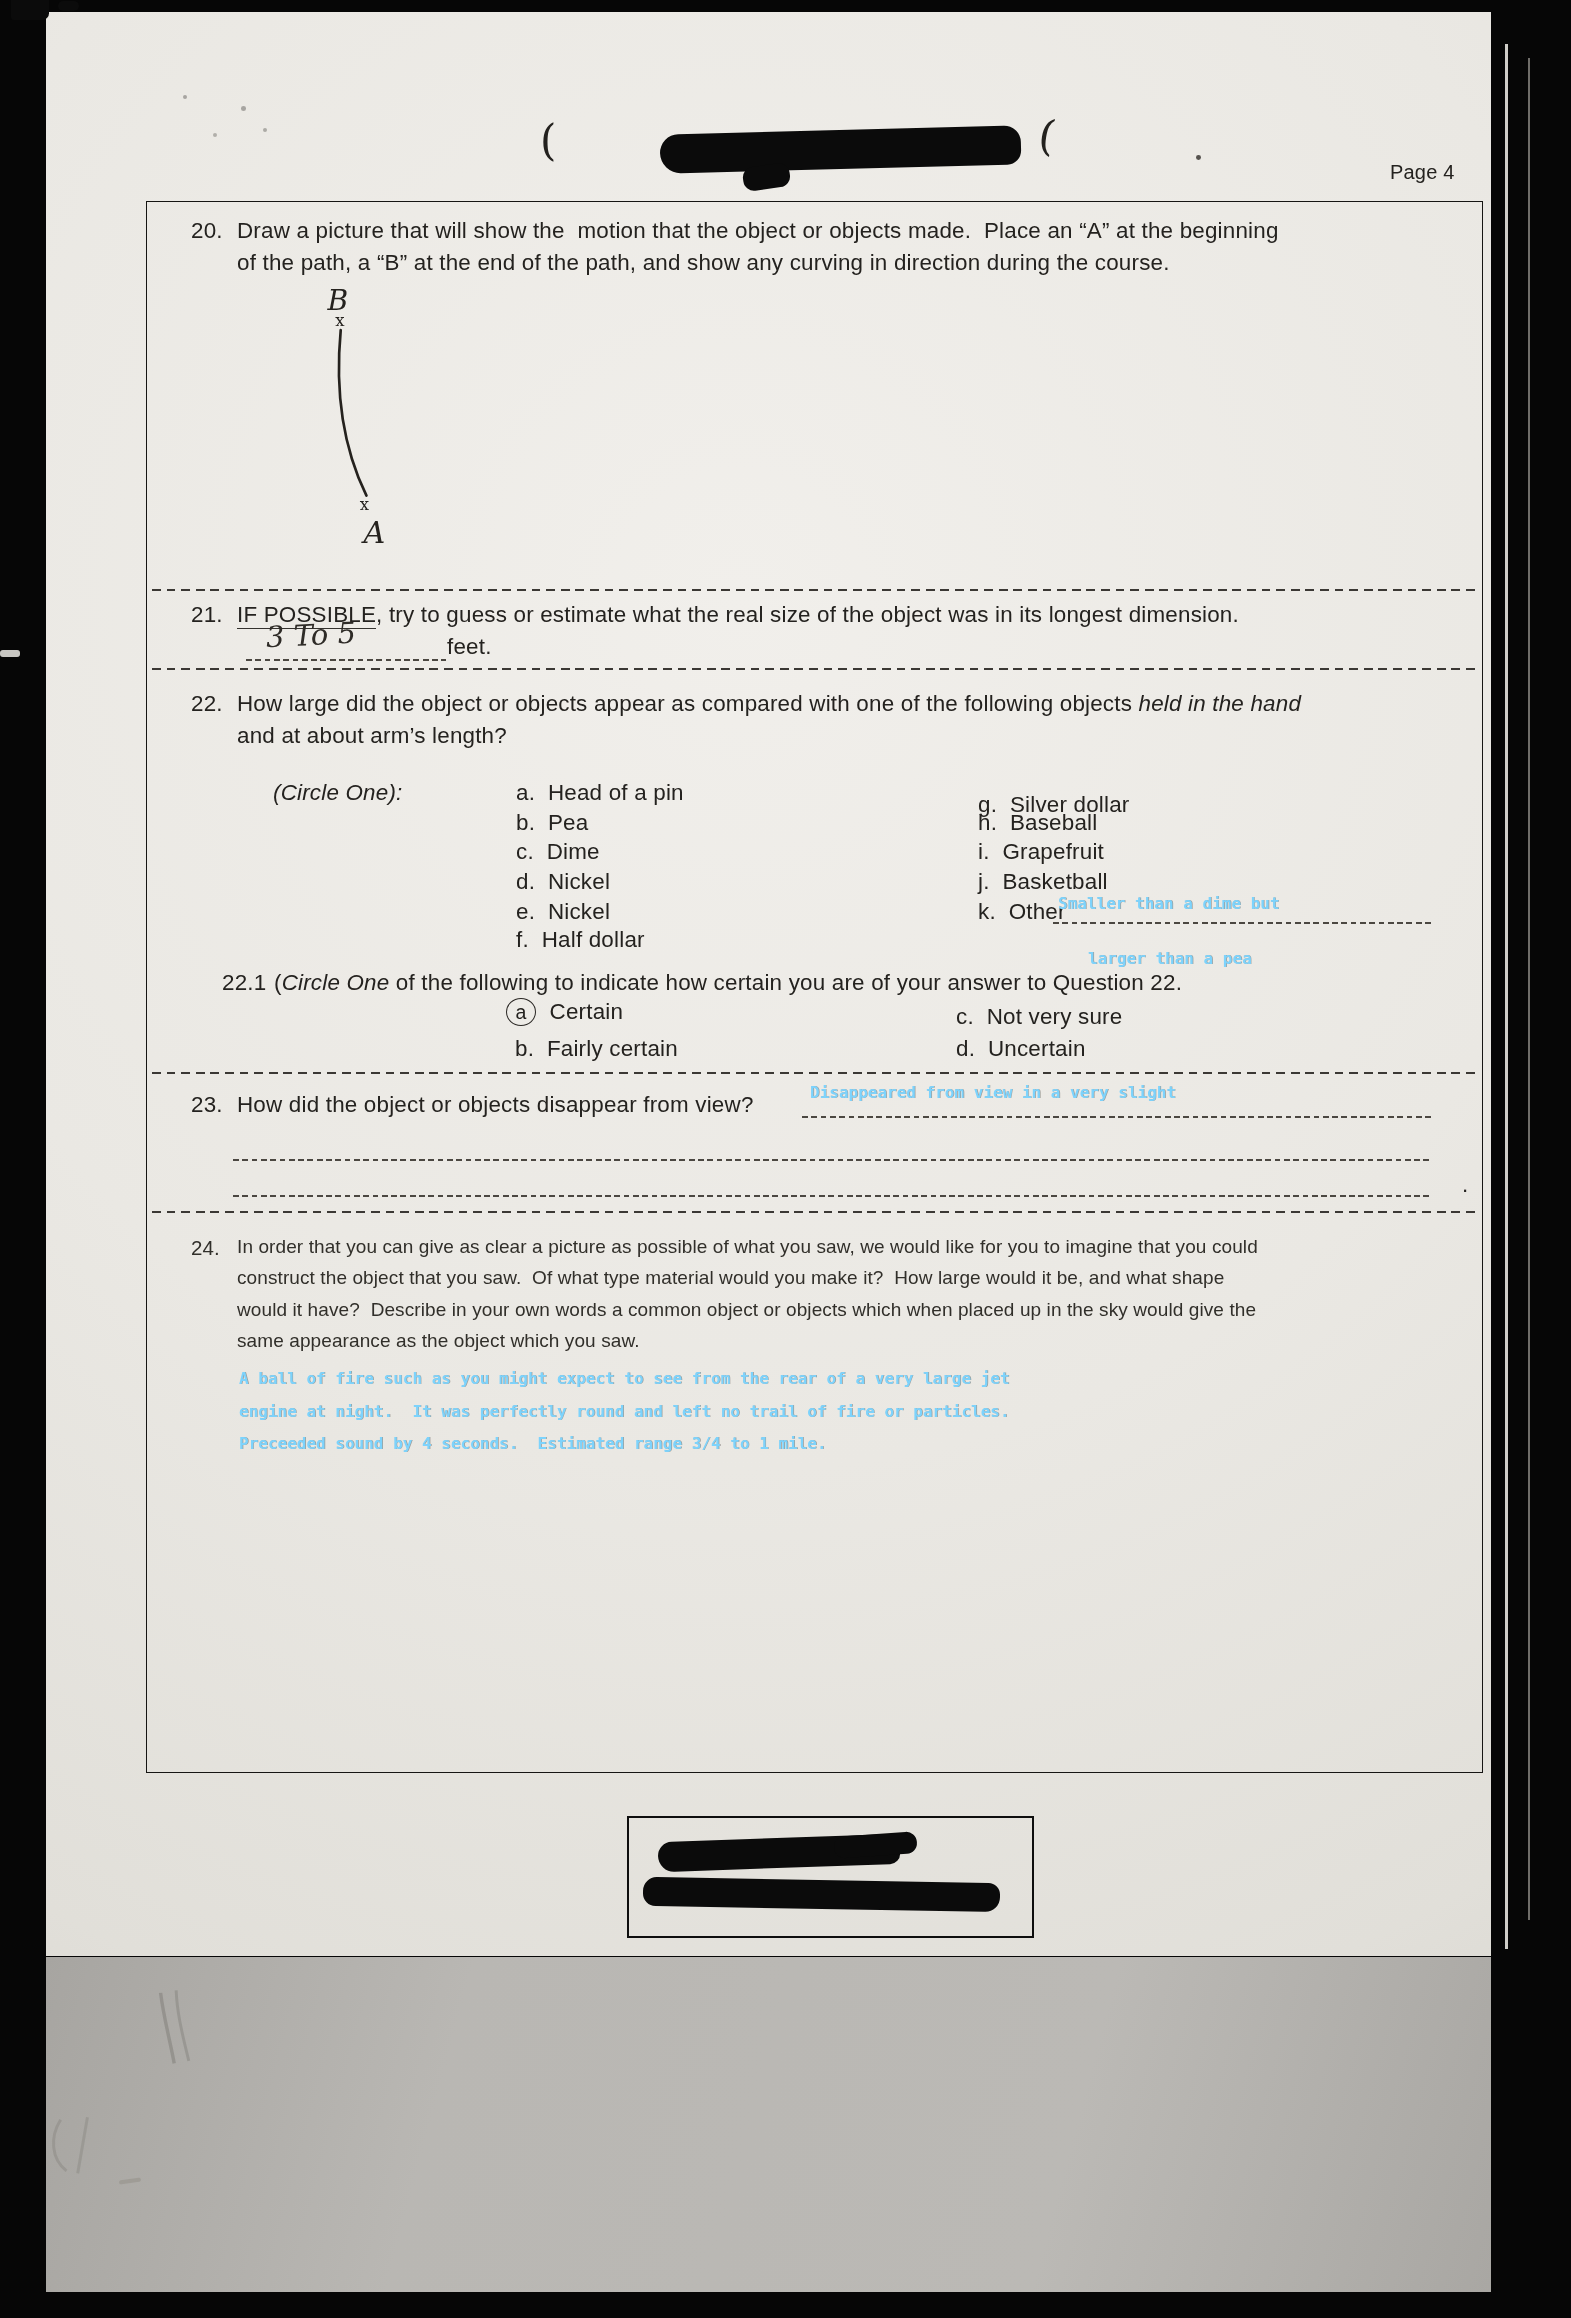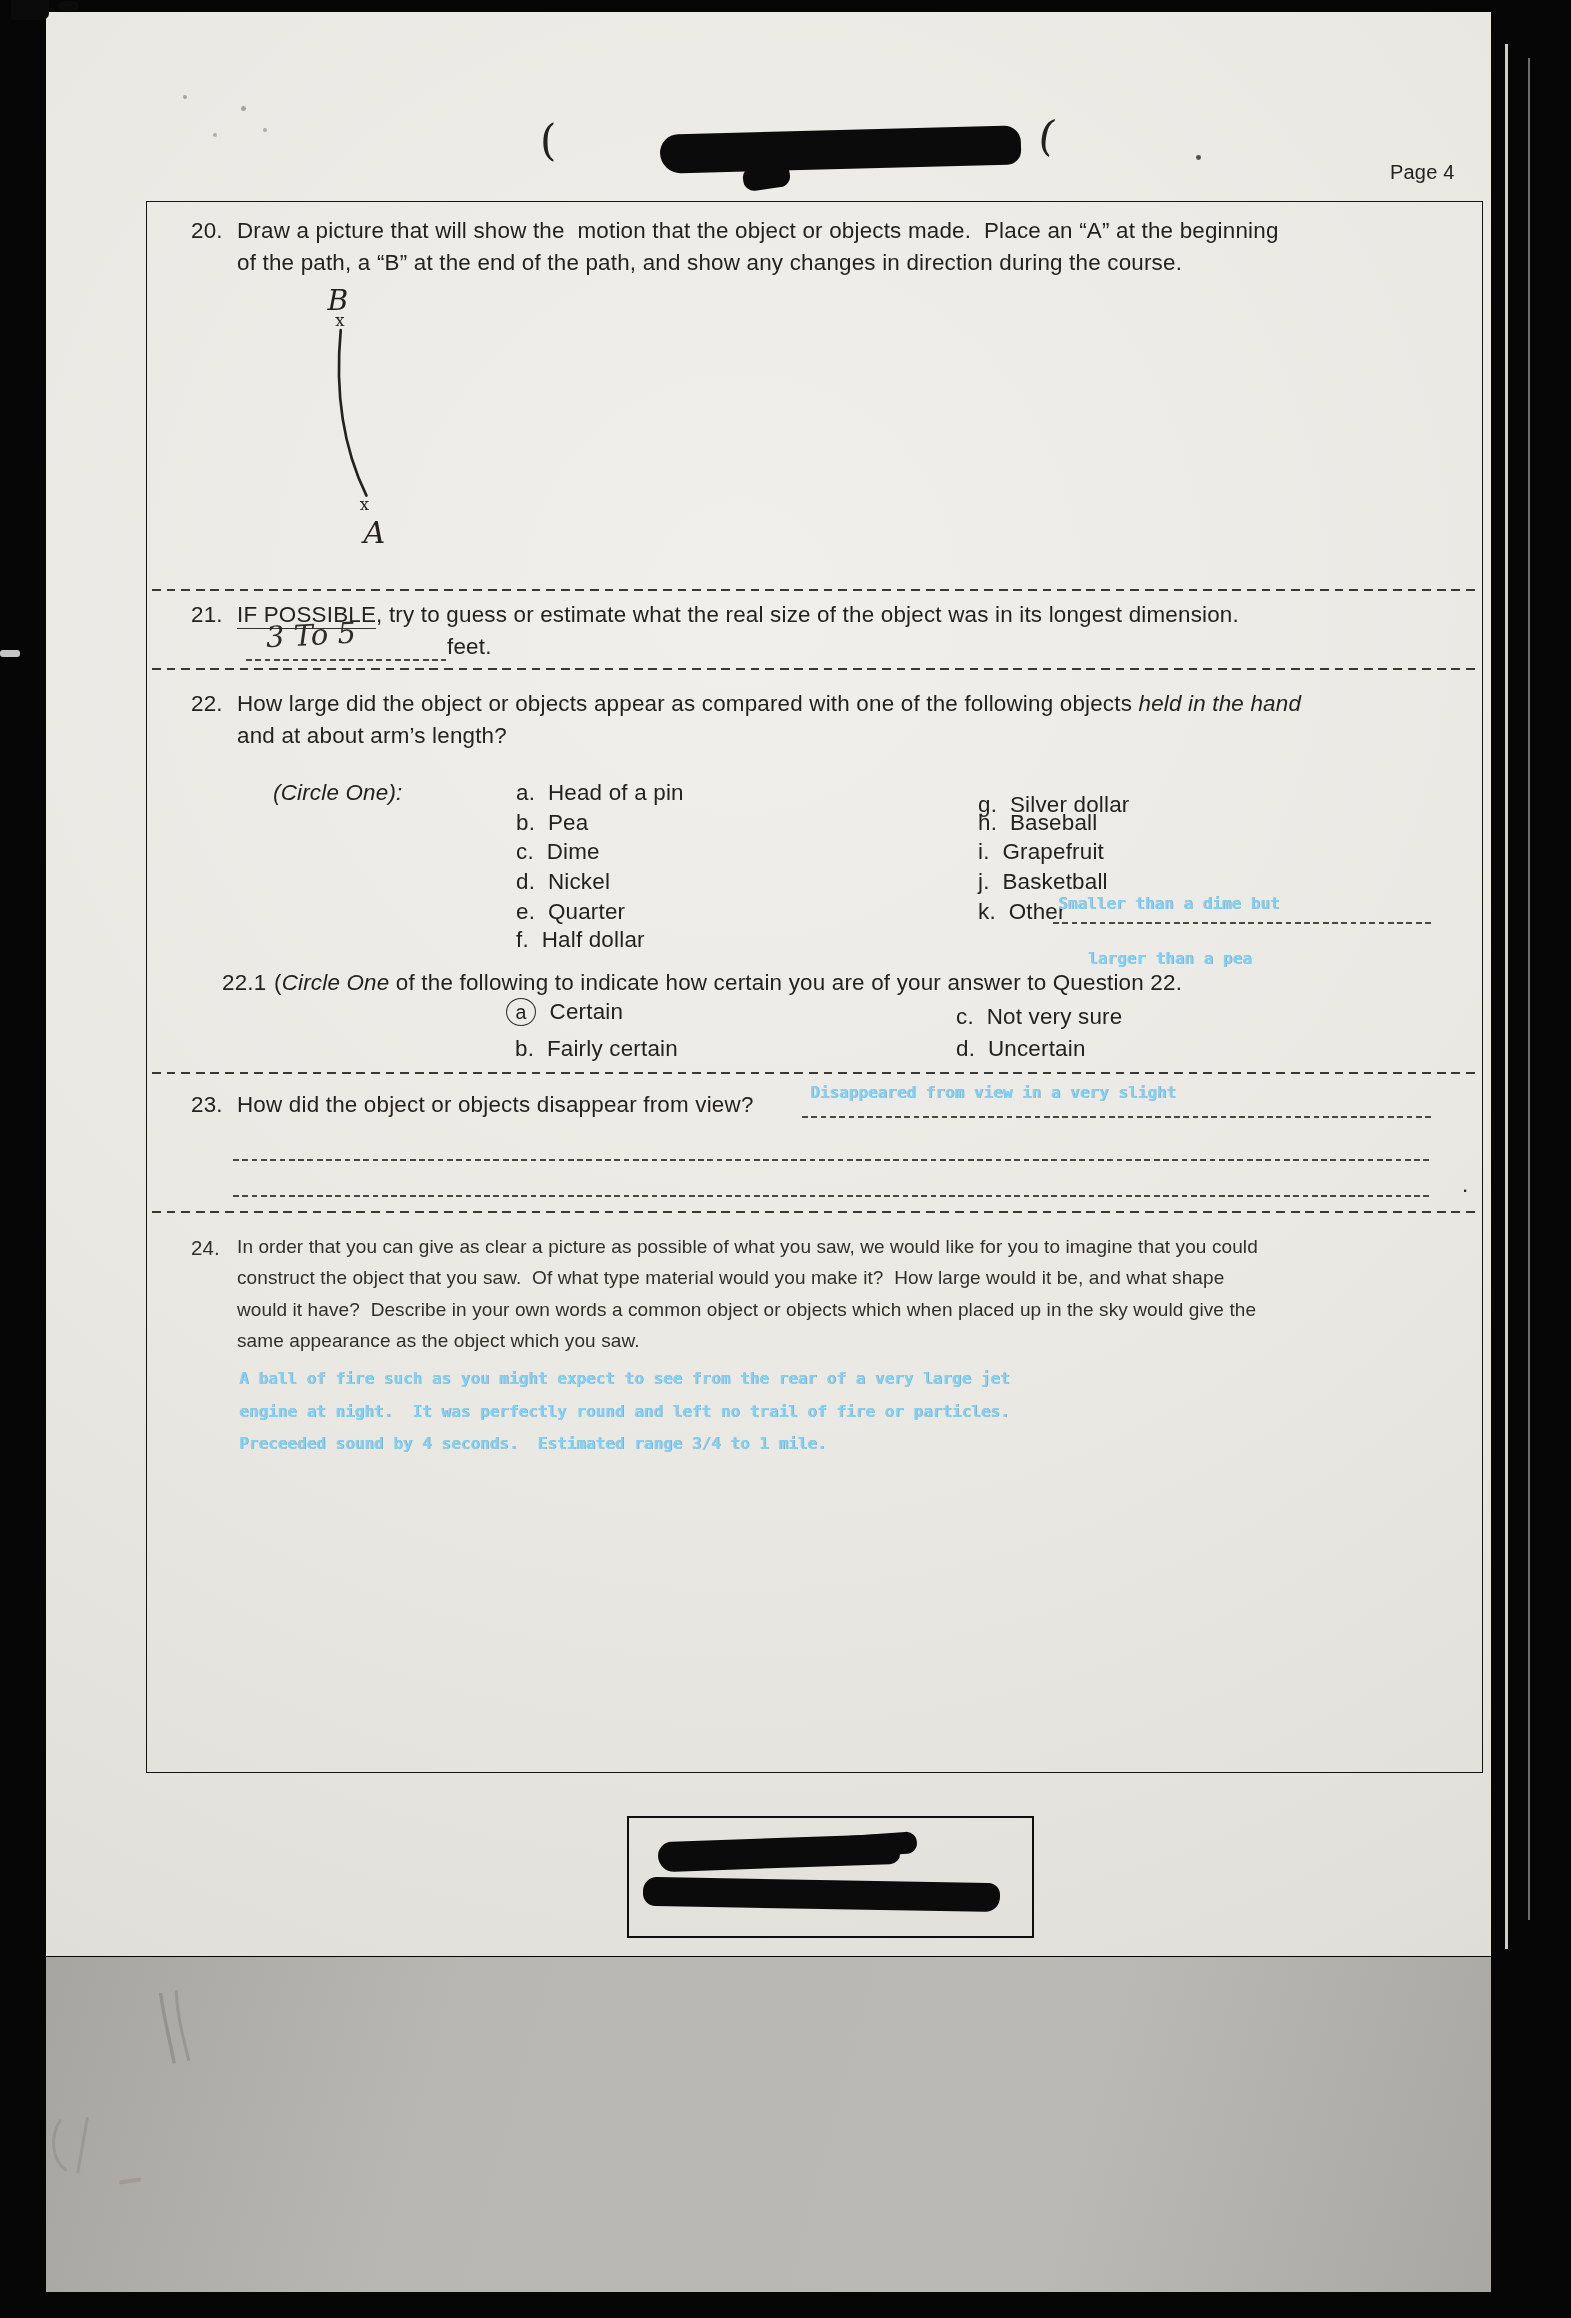--- a/index.html
+++ b/index.html
@@ -50,21 +50,21 @@
   <div class="abs blob" style="left:743px; top:165px; width:47px; height:24.4px; border-radius:10.7px; transform:rotate(-8deg);"></div>
   <span class="abs paren" style="left:1039px; top:111px; transform:rotate(9deg);">(</span>
   <div class="abs dot" style="left:1196px; top:155px; width:4.9px; height:4.9px; background:#55524e;"></div>
 
   <div class="abs ft" style="left:1390px; top:161px; font-size:20px;">Page 4</div>
 
   <div class="abs formbox" style="left:146px; top:201px; width:1335px; height:1570px;"></div>
 
   <div class="abs ft" style="left:191px; top:218px;">20.</div>
   <div class="abs ft" style="left:237px; top:218px;">Draw a picture that will show the  motion that the object or objects made.  Place an “A” at the beginning</div>
-  <div class="abs ft" style="left:237px; top:250px;">of the path, a “B” at the end of the path, and show any changes in direction during the course.</div>
+  <div class="abs ft" style="left:237px; top:250px;">of the path, a “B” at the end of the path, and show any curving in direction during the course.</div>
 
   <svg class="abs" style="left:314px; top:279px;" width="102" height="273" viewBox="0 0 210 560">
     <text x="28" y="62" style="font-family:'DejaVu Serif',serif; font-style:italic; font-size:58px;">B</text>
     <text x="44" y="96" style="font-family:'DejaVu Serif',serif; font-size:34px;">x</text>
     <path d="M 55 104 C 45 210, 52 330, 108 445" fill="none" stroke="#25221e" stroke-width="5.5" stroke-linecap="round"></path>
     <text x="94" y="474" style="font-family:'DejaVu Serif',serif; font-size:34px;">x</text>
     <text x="102" y="542" style="font-family:'DejaVu Serif',serif; font-style:italic; font-size:62px;">A</text>
   </svg>
 
   <div class="abs dash" style="left:152px; top:589px; width:1324px;"></div>
@@ -77,21 +77,21 @@
   <div class="abs dash" style="left:152px; top:668px; width:1324px;"></div>
   <div class="abs ft" style="left:191px; top:691px;">22.</div>
   <div class="abs ft" style="left:237px; top:691px;"><span>How large did the object or objects appear as compared with one of the following objects </span><span class="italic">held in the hand</span></div>
   <div class="abs ft" style="left:237px; top:723px;">and at about arm’s length?</div>
   <div class="abs ft italic" style="left:273px; top:780px;">(Circle One):</div>
 
   <div class="abs ft" style="left:516px; top:780px;">a.  Head of a pin</div>
   <div class="abs ft" style="left:516px; top:810px;">b.  Pea</div>
   <div class="abs ft" style="left:516px; top:839px;">c.  Dime</div>
   <div class="abs ft" style="left:516px; top:869px;">d.  Nickel</div>
-  <div class="abs ft" style="left:516px; top:899px;">e.  Quarter</div>
+  <div class="abs ft" style="left:516px; top:899px;">e.  Nickel</div>
   <div class="abs ft" style="left:516px; top:927px;">f.  Half dollar</div>
 
   <div class="abs ft" style="left:978px; top:780px;margin-top:12px;">g.  Silver dollar</div>
   <div class="abs ft" style="left:978px; top:810px;">h.  Baseball</div>
   <div class="abs ft" style="left:978px; top:839px;">i.  Grapefruit</div>
   <div class="abs ft" style="left:978px; top:869px;">j.  Basketball</div>
   <div class="abs ft" style="left:978px; top:899px;">k.  Other</div>
 
   <div class="abs typed" style="left:1058px; top:894px;">Smaller than a dime but</div>
   <div class="abs aline" style="left:1053px; top:922px; width:378px;"></div>

